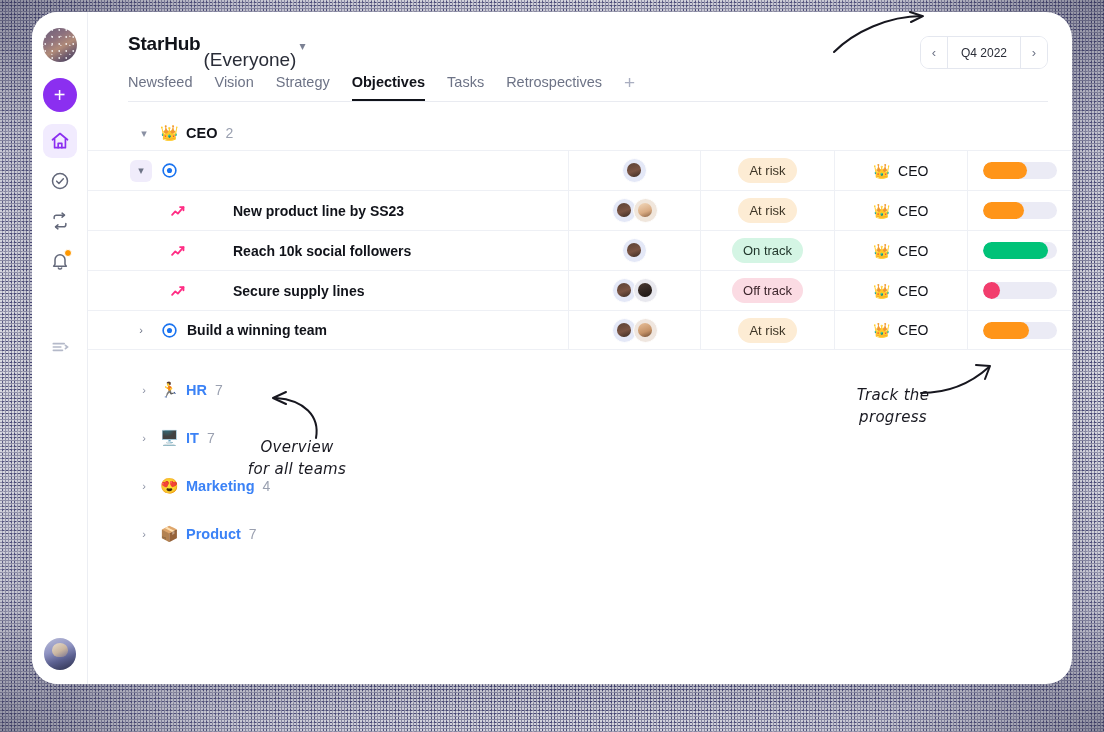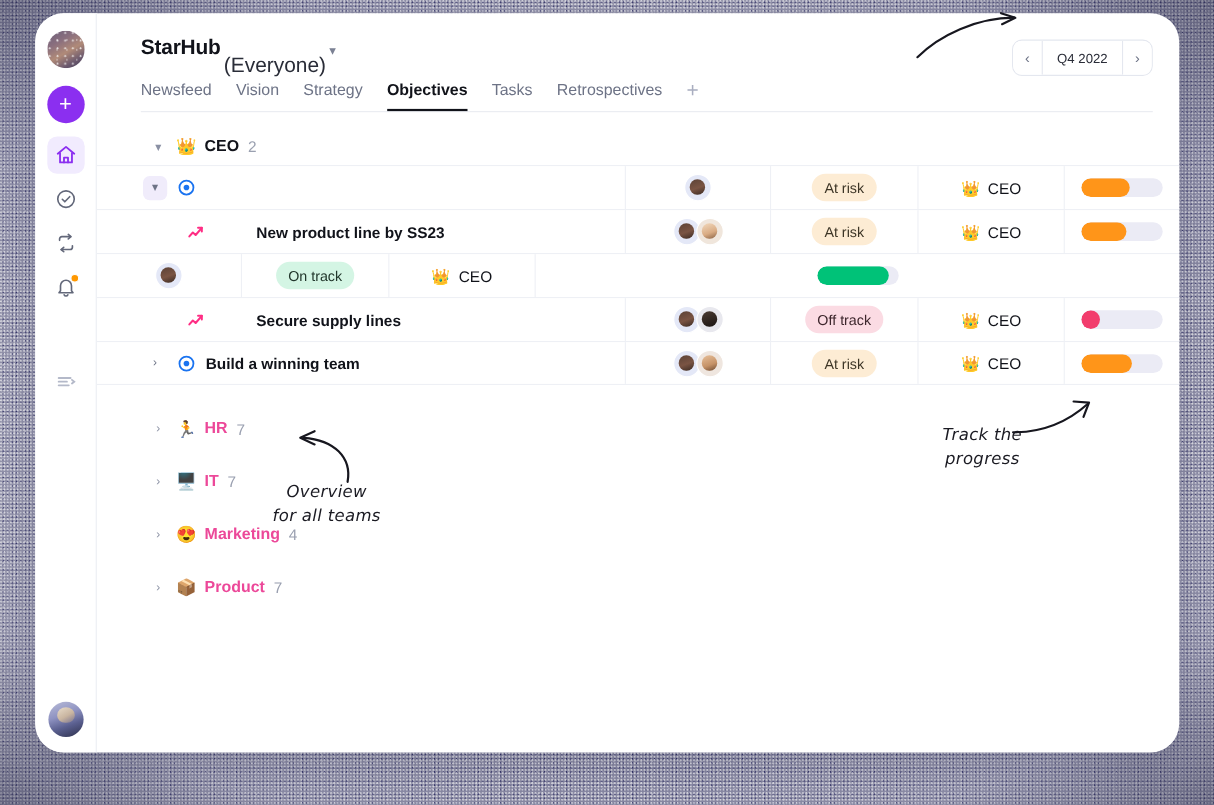--- a/index.html
+++ b/index.html
@@ -386,21 +386,21 @@
   .team-row {
     display: flex;
     align-items: center;
     gap: 8px;
     padding-left: 48px;
     height: 48px;
     cursor: pointer;
   }
   .team-row .grp-chev { color: #8a90a3; font-size: 11px; }
   .team-row .grp-emoji { font-size: 15px; }
-  .team-row .grp-name { font-size: 14.5px; font-weight: 700; color: #ec4899; }
+  .team-row .grp-name { font-size: 14.5px; font-weight: 700; color: #3b82f6; }
   .team-row .grp-count { font-size: 14px; color: #9aa0b0; }
 
   .spacer-14 { height: 14px; }
 </style>
 </head>
 <body>
 
 <div class="frame-bg"></div>
 <div class="frame-fade"></div>
 
@@ -546,20 +546,27 @@
             <span class="team-name">CEO</span>
           </div>
           <div class="c-prog">
             <div class="bar">
               <div class="bar-fill" style="width: 55%; background: rgb(255, 149, 25);"></div>
             </div>
           </div>
         </div>
 
         <div class="trow">
+          <div class="c-name indent-2">
+            <svg class="ico-kr" viewBox="0 0 24 22" fill="none" stroke="#ff2d84" stroke-width="2.6" stroke-linecap="round" stroke-linejoin="round">
+              <path d="M3 16.5l4.5-5 3.6 3.2L19 5.5"></path>
+                <path d="M14.2 5.5H19v4.6"></path>
+            </svg>
+            <span class="row-label">Reach 10k social followers</span>
+          </div>
           <div class="c-owners">
             <div class="av-stack">
               <div class="av a1"></div>
             </div>
           </div>
           <div class="c-status">
             <span class="badge on-track">On track</span>
           </div>
           <div class="c-team">
             <span class="team-emoji">👑</span>

